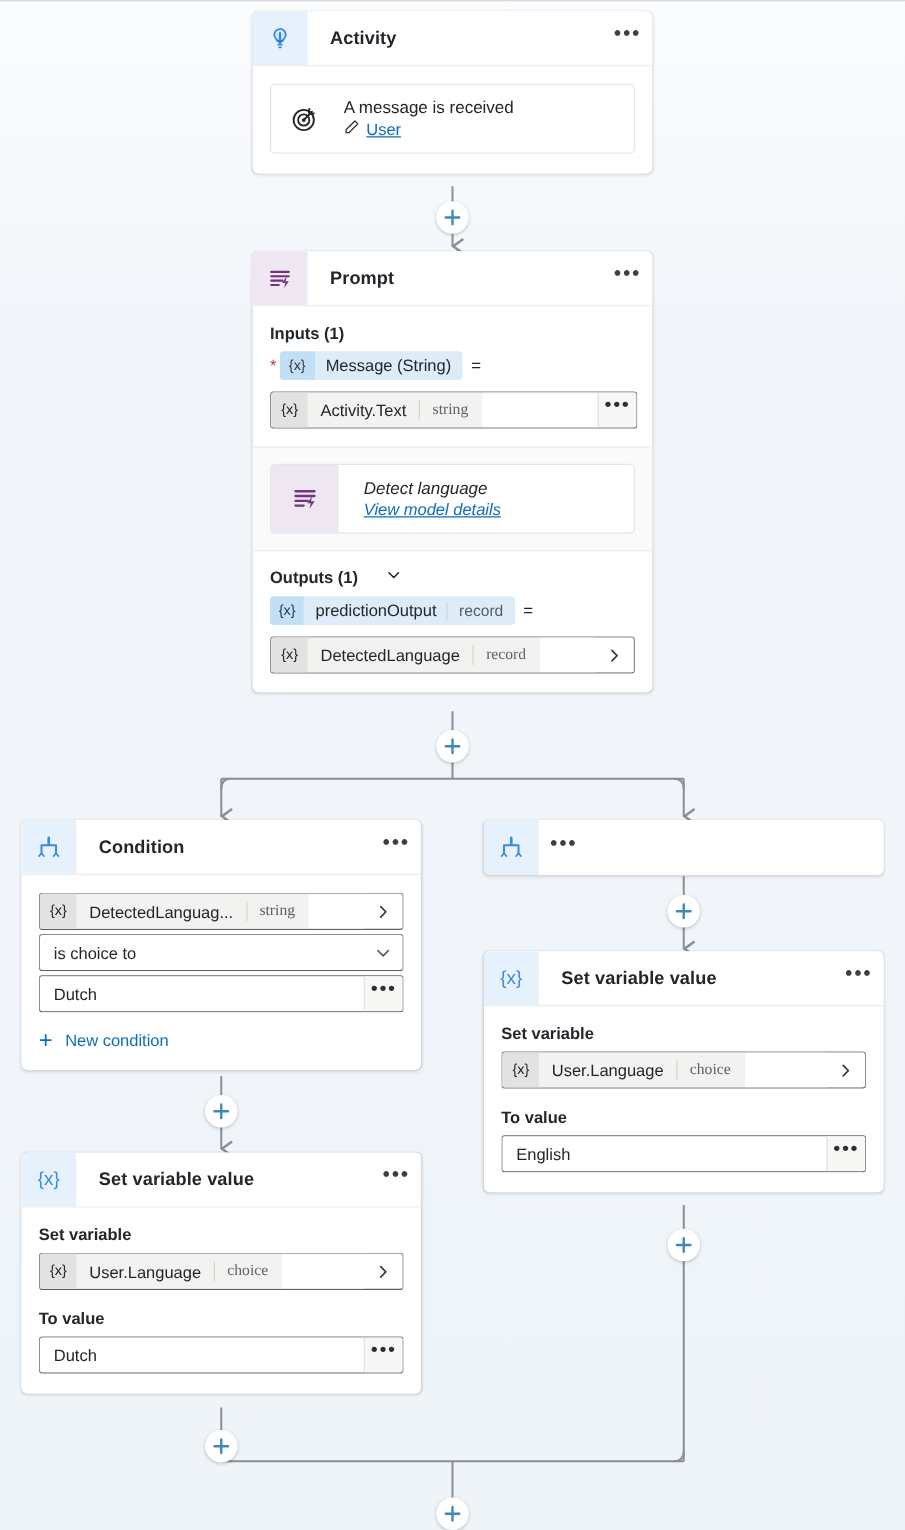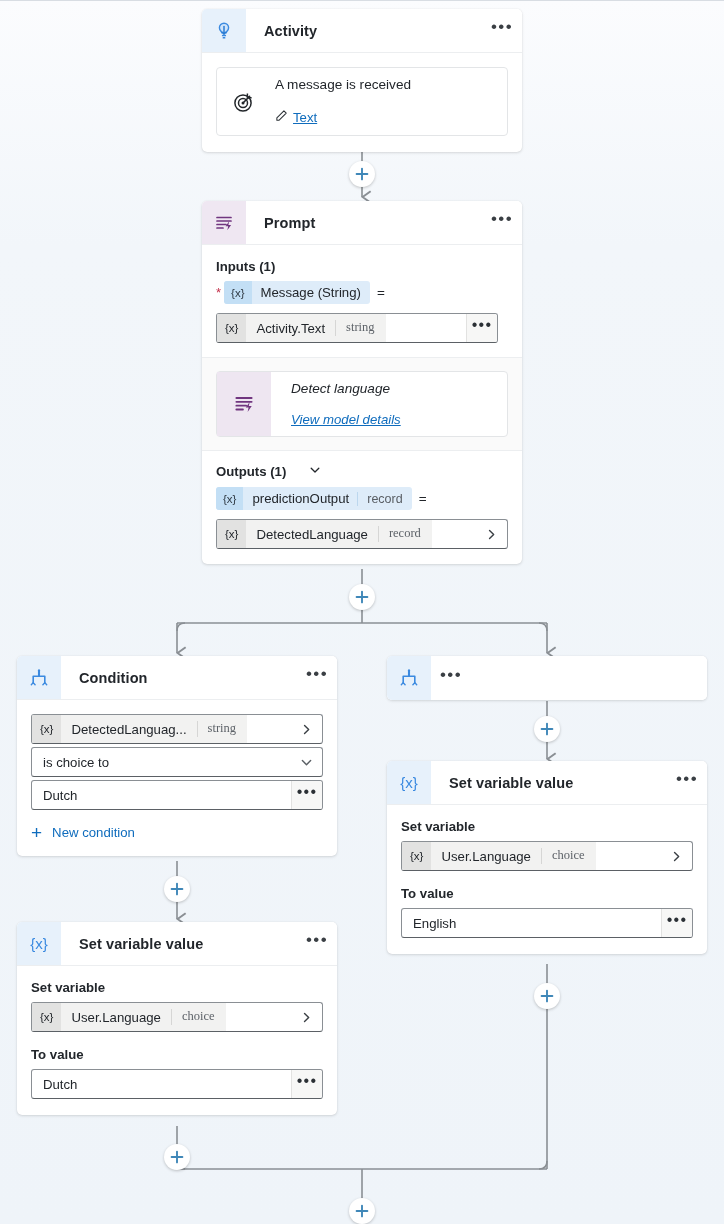--- a/index.html
+++ b/index.html
@@ -120,21 +120,21 @@
   
   .subcard {
     display:flex; align-items:stretch;
     background:#fff; border:1px solid #e3e5e7; border-radius:4px;
     min-height:56px;
   }
   .subcard .sc-ico {
     width:54px; flex:0 0 54px; display:flex; align-items:center; justify-content:center;
   }
   .subcard .sc-ico.lav { background:#eee6f1; }
-  .subcard .sc-txt { padding:9px 10px 9px 4px; display:flex; flex-direction:column; justify-content:center; gap:16px; }
+  .subcard .sc-txt { padding:9px 10px 9px 4px; display:flex; flex-direction:column; justify-content:center; gap:2px; }
   .sc-t1 { font-size:13.6px; color:#22262b; }
   .sc-link { color:#0f6cbd; font-size:13.2px; text-decoration:underline; cursor:pointer; }
   .sc-edit { display:flex; align-items:center; gap:5px; }
 
   .panel-sec {
     background:#fafafa; border-top:1px solid #eceef0; border-bottom:1px solid #eceef0;
     padding:13px 14px;
   }
   .outputs-hd { display:flex; align-items:center; gap:23px; font-size:13.2px; font-weight:700; color:#22262b; margin-bottom:8px; }
 
@@ -219,21 +219,21 @@
           </svg>
         </div>
         <div class="sc-txt">
           <div class="sc-t1">A message is received</div>
           <div class="sc-edit">
             <span>
               <svg width="13" height="13" viewBox="0 0 14 14" fill="none">
                 <path d="M9.6 1.9 12.1 4.4 4.5 12H2v-2.5z" stroke="#2b3035" stroke-width="1.1" fill="none" stroke-linejoin="round"></path>
               </svg>
             </span>
-            <span class="sc-link">Text</span>
+            <span class="sc-link">User</span>
           </div>
         </div>
       </div>
     </div>
   </div>
 
   <div class="plusbtn" style="left:349px; top:160px;">
     <svg width="14" height="14" viewBox="0 0 14 14">
         <path d="M7 1.6v10.8M1.6 7h10.8" stroke="#3f87b8" stroke-width="1.9" stroke-linecap="round"></path>
       </svg>
@@ -249,21 +249,21 @@
               <path d="M4 12.5h9"></path>
               <path d="M4 16h6"></path>
           </g>
           <path d="M16.2 9.2 12.6 14.3h2.6l-.9 4 3.8-5.4h-2.7z" fill="#70357f"></path>
         </svg>
       </div>
       <div class="node-title">Prompt</div>
       <div class="ellipsis">•••</div>
     </div>
 
-    <div class="node-body" style="padding:14px 24px 14px 14px;">
+    <div class="node-body" style="padding:14px 12px 14px 14px;">
       <div class="sec-label">Inputs (1)</div>
       <div style="display:flex; align-items:center; margin-bottom:9px;">
         <span class="req">*</span>
         <span class="io-pill">
           <span class="xb">{x}</span>
           <span class="nm">Message (String)</span>
         </span>
         <span class="eq">=</span>
       </div>
       <div class="field">

